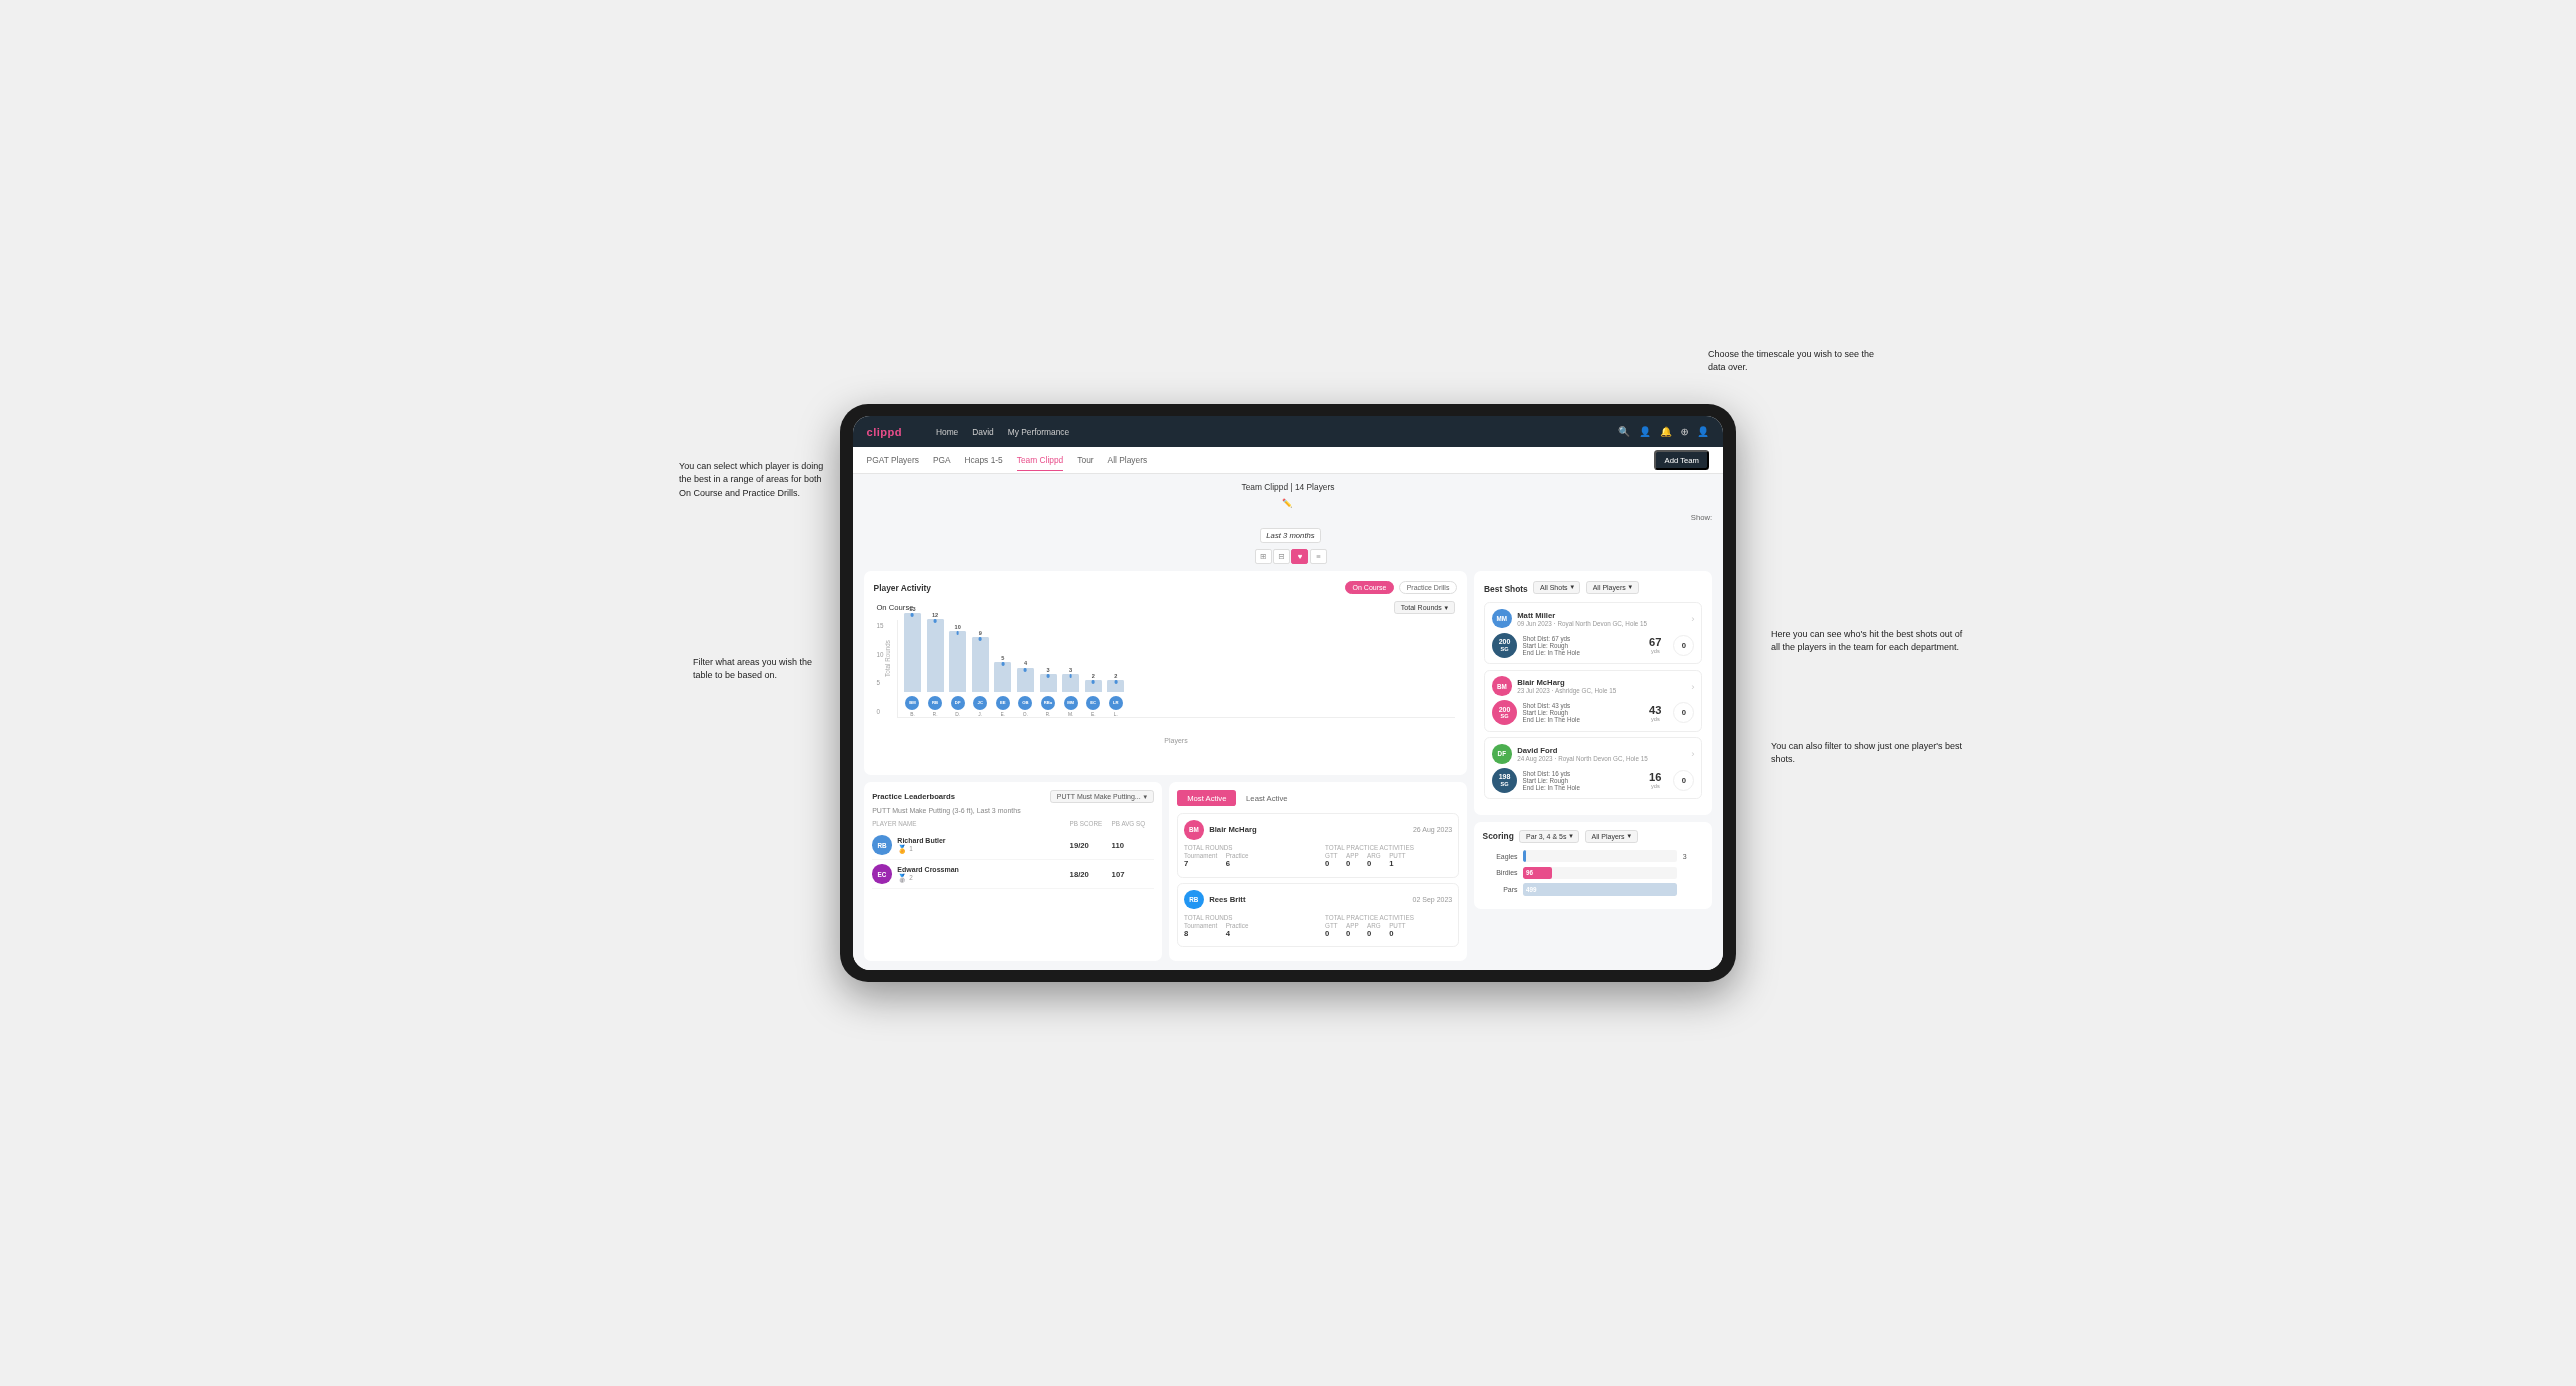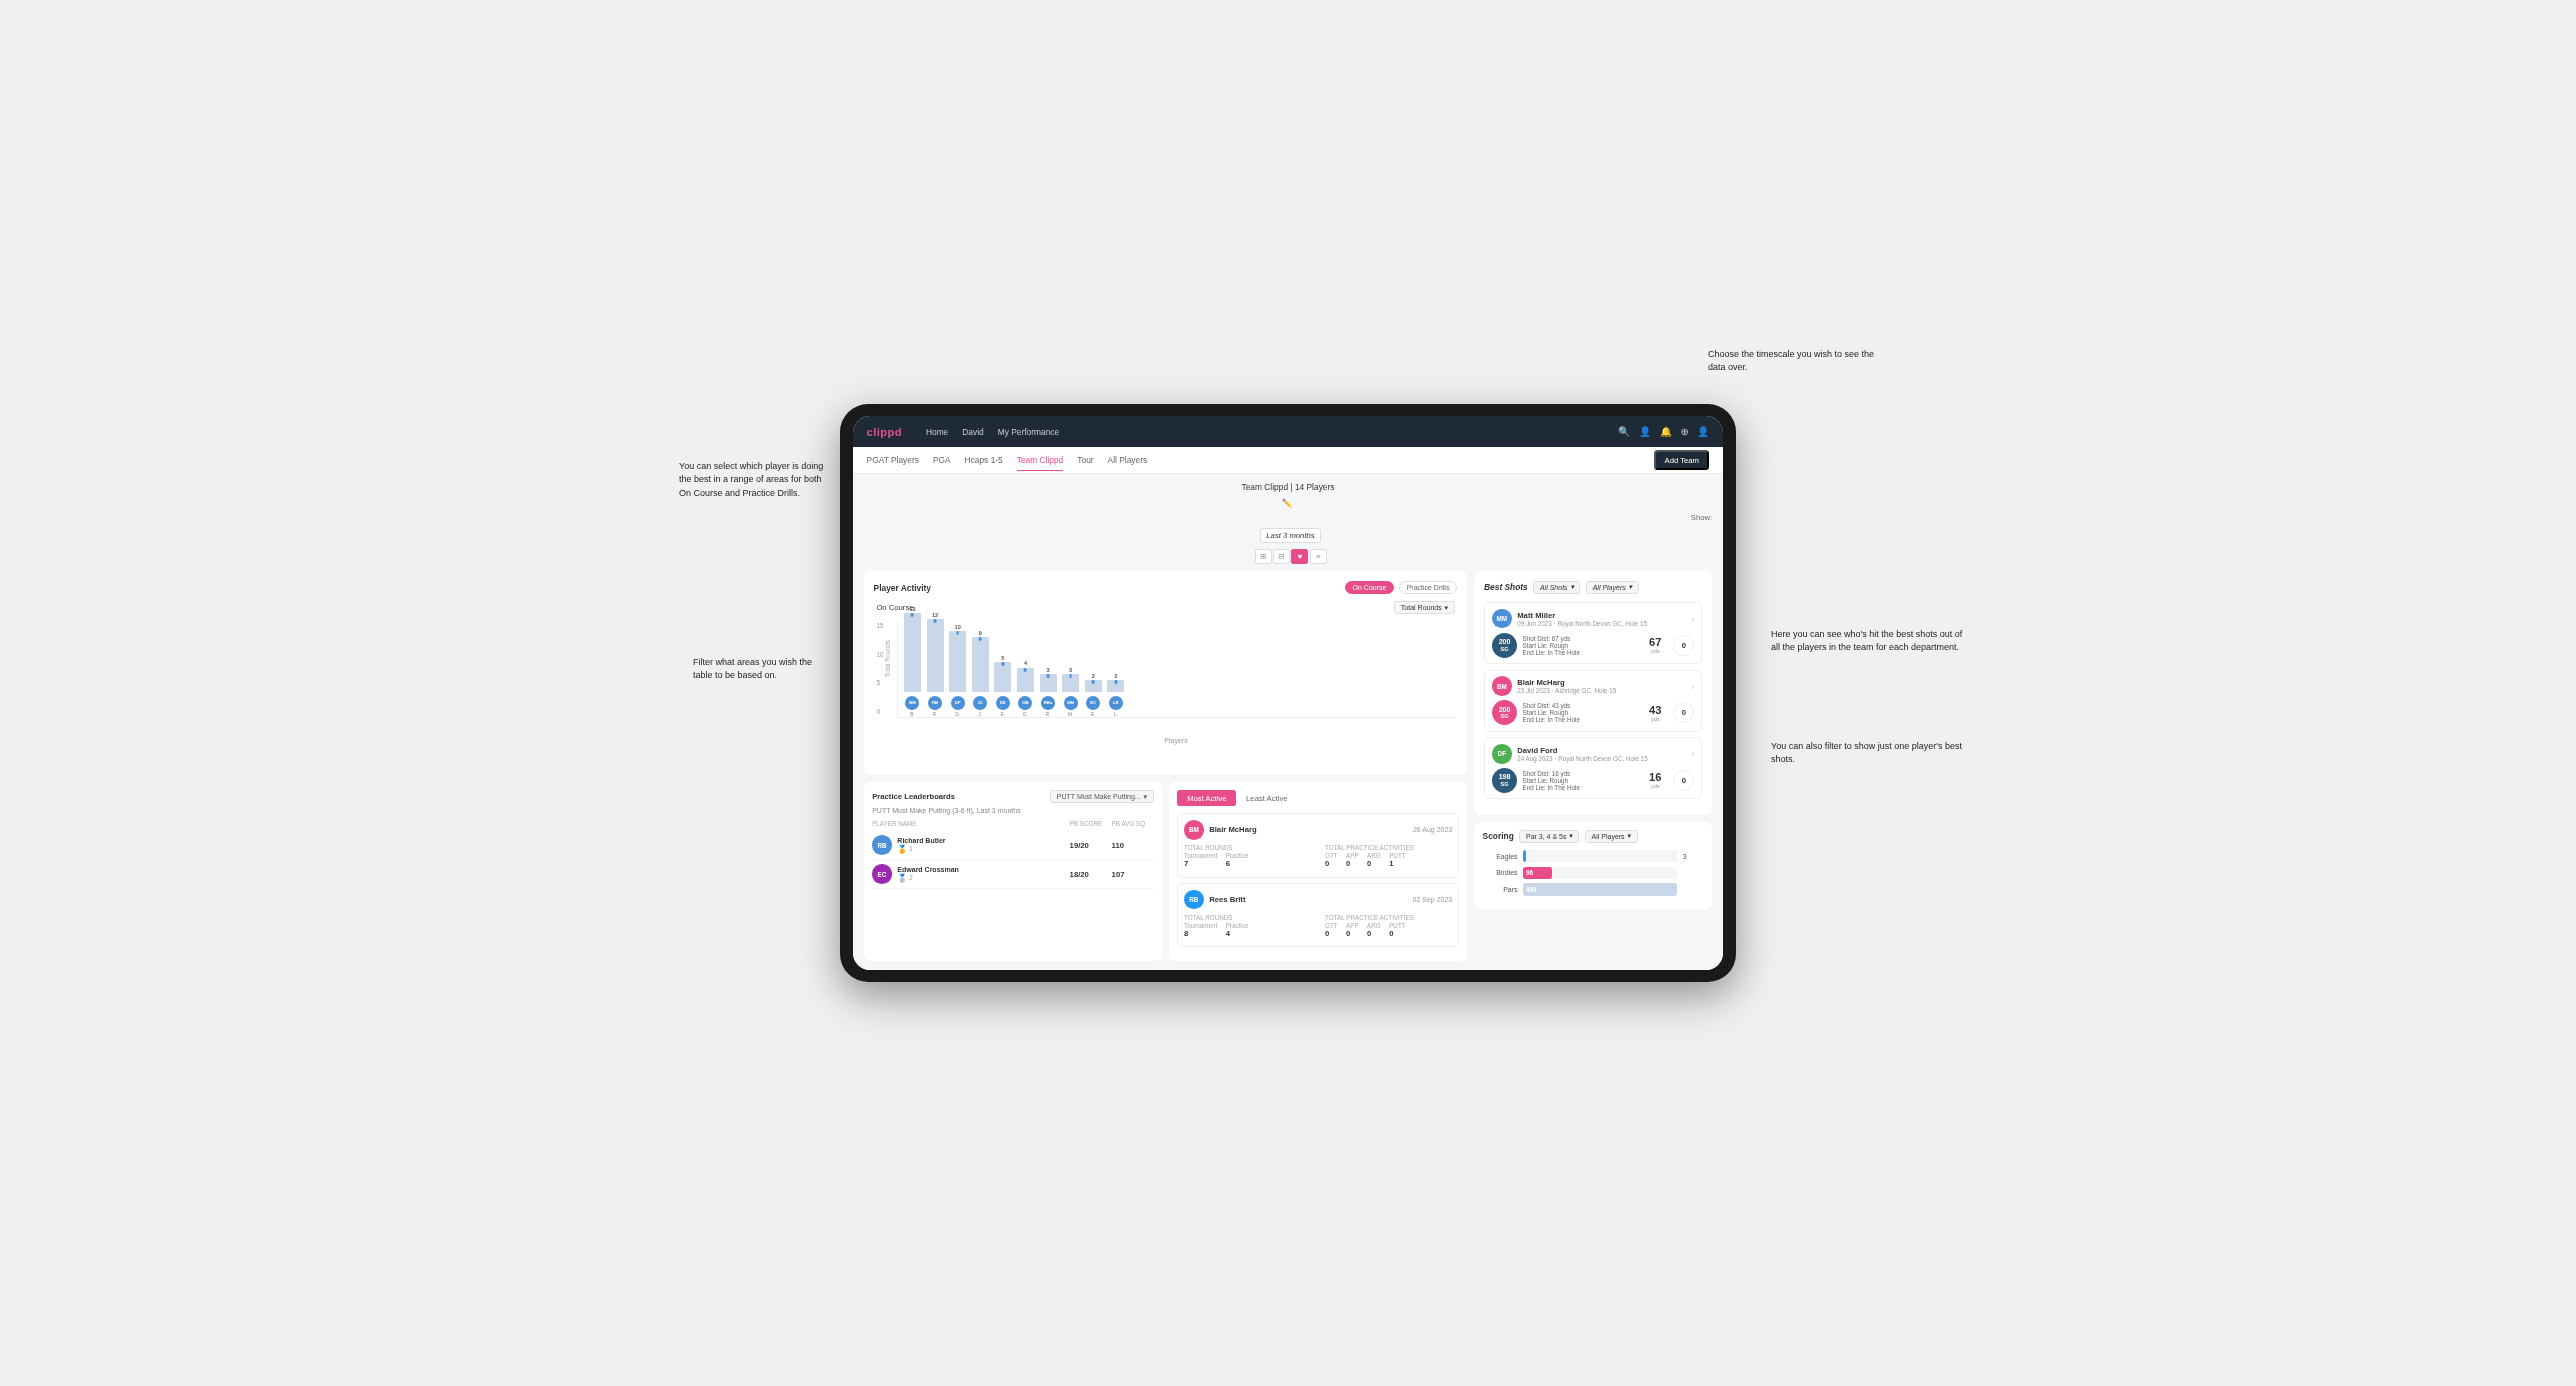--- a/index.html
+++ b/index.html
@@ -48,21 +48,21 @@
       overflow: hidden;
     }
 
     
     .top-nav {
       background: #1e2a35;
       display: flex;
       align-items: center;
       padding: 0 14px;
       height: 31px;
-      gap: 24px;
+      gap: 34px;
     }
     .nav-logo {
       color: #e84d8a;
       font-weight: 700;
       font-size: 11.2px;
       letter-spacing: 0.4px;
     }
     .nav-links {
       display: flex;
       gap: 14px;
@@ -230,24 +230,23 @@
 
     
     .best-shots-card {
       background: #fff;
       border-radius: 7px;
       padding: 9.8px;
       margin-bottom: 7px;
     }
     .best-shots-header {
       display: flex;
-      align-items: center;
+      align-items: flex-end;
       margin-bottom: 8.4px;
       gap: 5.6px;
-      font-style: italic;
     }
     .best-shots-title {
       font-size: 8.4px;
       font-weight: 600;
       color: #333;
     }
     .filter-dropdown {
       font-size: 7px;
       color: #333;
       background: #f5f5f5;

